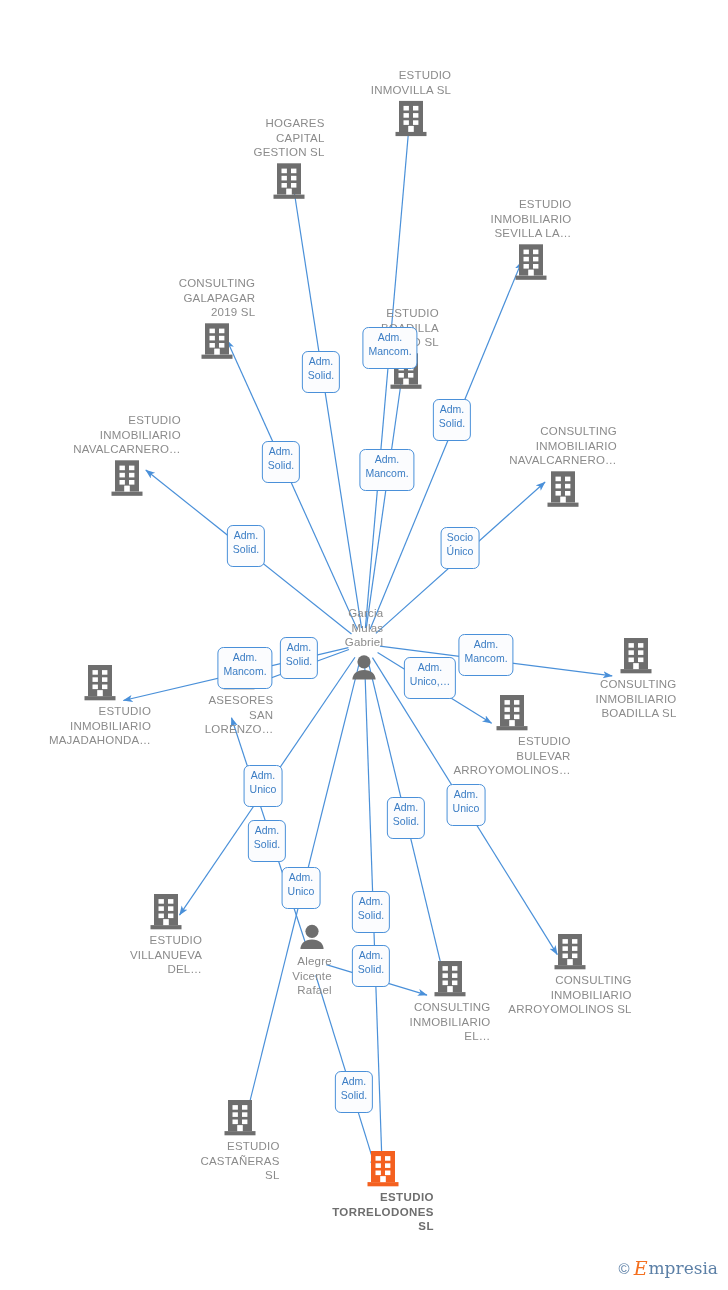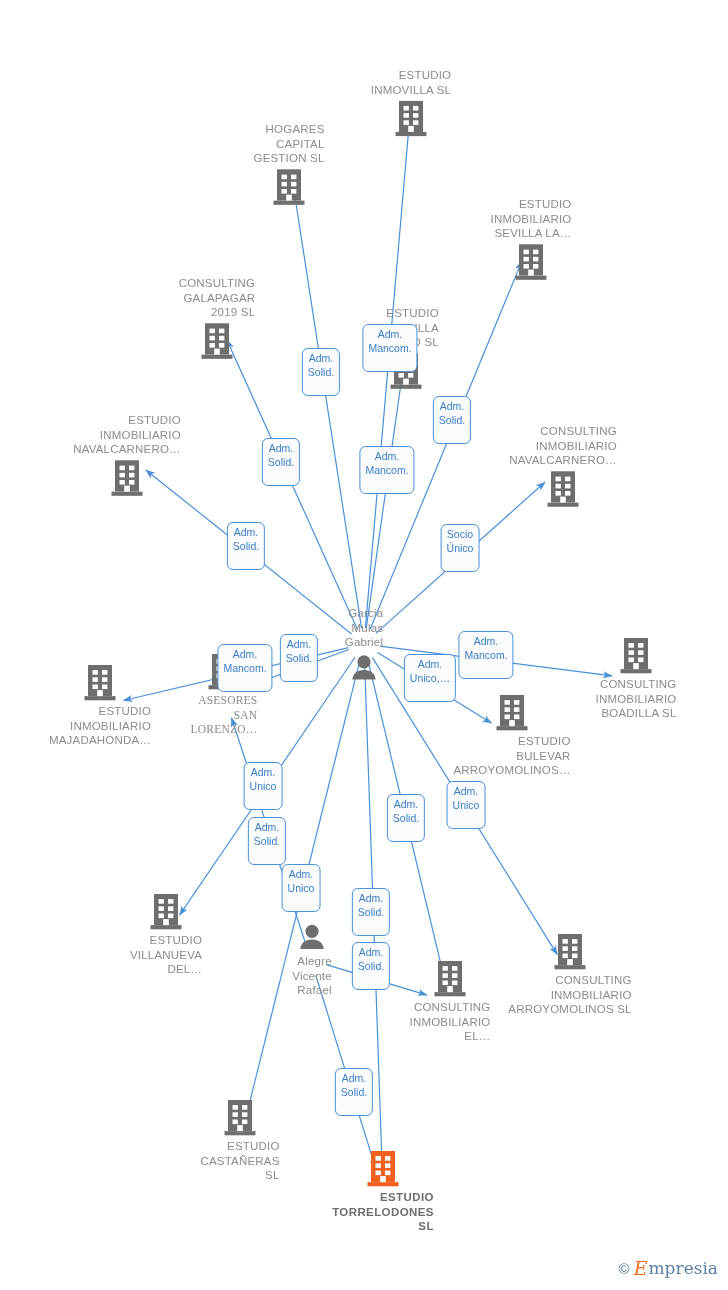--- a/index.html
+++ b/index.html
@@ -64,21 +64,21 @@
     position: absolute;
     transform: translate(-50%, -50%);
     box-sizing: border-box;
     background: #fbfcfe;
     border: 1.3px solid #4a90d9;
     border-radius: 6px;
     color: #3b7dc4;
     font-size: 10.5px;
     line-height: 13.5px;
     text-align: center;
-    padding: 3px 5px 16px 5px;
+    padding: 3px 5px 10px 5px;
     white-space: pre-line;
     user-select: none;
     cursor: pointer;
   }
 
   #watermark {
     position: absolute;
     right: 10px;
     bottom: 12px;
     display: flex;
@@ -151,21 +151,21 @@
             <rect x="9.5" y="13.2" width="5.4" height="4.6" fill="#fff"></rect>
             <rect x="19" y="13.2" width="5.4" height="4.6" fill="#fff"></rect>
             <rect x="9.5" y="20.4" width="5.4" height="4.6" fill="#fff"></rect>
             <rect x="19" y="20.4" width="5.4" height="4.6" fill="#fff"></rect>
             <rect x="14.2" y="26" width="5.6" height="6" fill="#fff"></rect>
           </svg>
         </span>
         <div class="node-label">ESTUDIO
 INMOVILLA  SL</div>
       </div>
-      <div class="node label-above" style="left: 289px; top: 164px;">
+      <div class="node label-above" style="left: 289px; top: 158px;">
         <span>
           <svg class="icon-company" viewBox="0 0 34 38" xmlns="http://www.w3.org/2000/svg" fill="#6e6e6e">
             <path d="M5 1 h24 v31 h-24 z M7.5 4 h19 v26 h-19 z"></path>
             <rect x="5" y="1" width="24" height="3.2"></rect>
             <rect x="1.5" y="32" width="31" height="4.2"></rect>
             <rect x="9.5" y="6" width="5.4" height="4.6" fill="#fff"></rect>
             <rect x="19" y="6" width="5.4" height="4.6" fill="#fff"></rect>
             <rect x="9.5" y="13.2" width="5.4" height="4.6" fill="#fff"></rect>
             <rect x="19" y="13.2" width="5.4" height="4.6" fill="#fff"></rect>
             <rect x="9.5" y="20.4" width="5.4" height="4.6" fill="#fff"></rect>
@@ -295,21 +295,21 @@
             <rect x="19" y="13.2" width="5.4" height="4.6" fill="#fff"></rect>
             <rect x="9.5" y="20.4" width="5.4" height="4.6" fill="#fff"></rect>
             <rect x="19" y="20.4" width="5.4" height="4.6" fill="#fff"></rect>
             <rect x="14.2" y="26" width="5.6" height="6" fill="#fff"></rect>
           </svg>
         </span>
         <div class="node-label">ESTUDIO
 INMOBILIARIO
 MAJADAHONDA…</div>
       </div>
-      <div class="node label-below" style="left: 224px; top: 695px; font-family: Liberation Serif, serif;">
+      <div class="node label-below" style="left: 239px; top: 695px;">
         <span>
           <svg class="icon-company" viewBox="0 0 34 38" xmlns="http://www.w3.org/2000/svg" fill="#6e6e6e">
             <path d="M5 1 h24 v31 h-24 z M7.5 4 h19 v26 h-19 z"></path>
             <rect x="5" y="1" width="24" height="3.2"></rect>
             <rect x="1.5" y="32" width="31" height="4.2"></rect>
             <rect x="9.5" y="6" width="5.4" height="4.6" fill="#fff"></rect>
             <rect x="19" y="6" width="5.4" height="4.6" fill="#fff"></rect>
             <rect x="9.5" y="13.2" width="5.4" height="4.6" fill="#fff"></rect>
             <rect x="19" y="13.2" width="5.4" height="4.6" fill="#fff"></rect>
             <rect x="9.5" y="20.4" width="5.4" height="4.6" fill="#fff"></rect>

